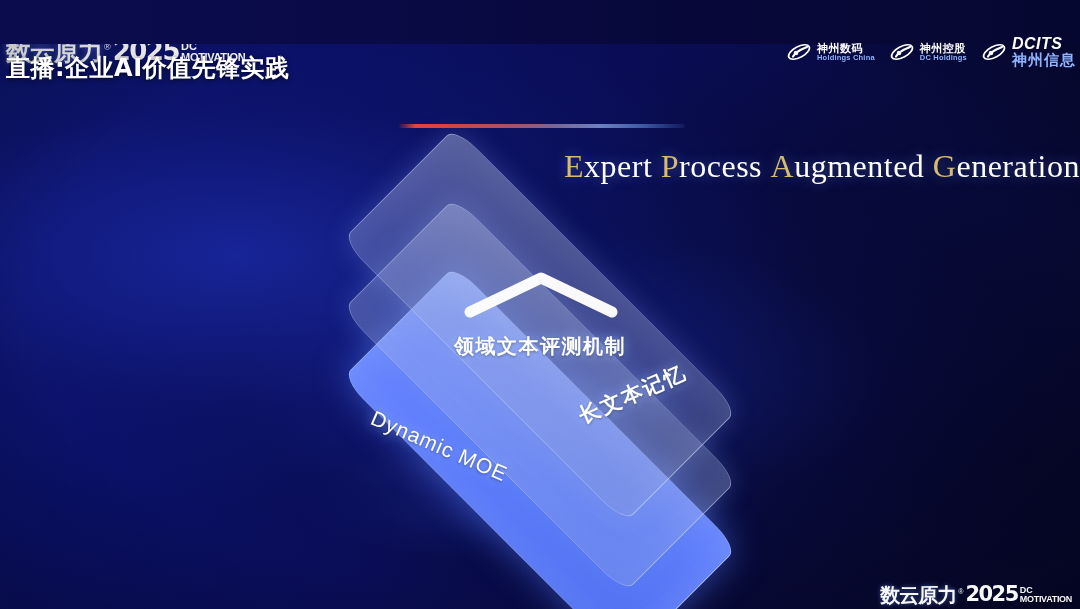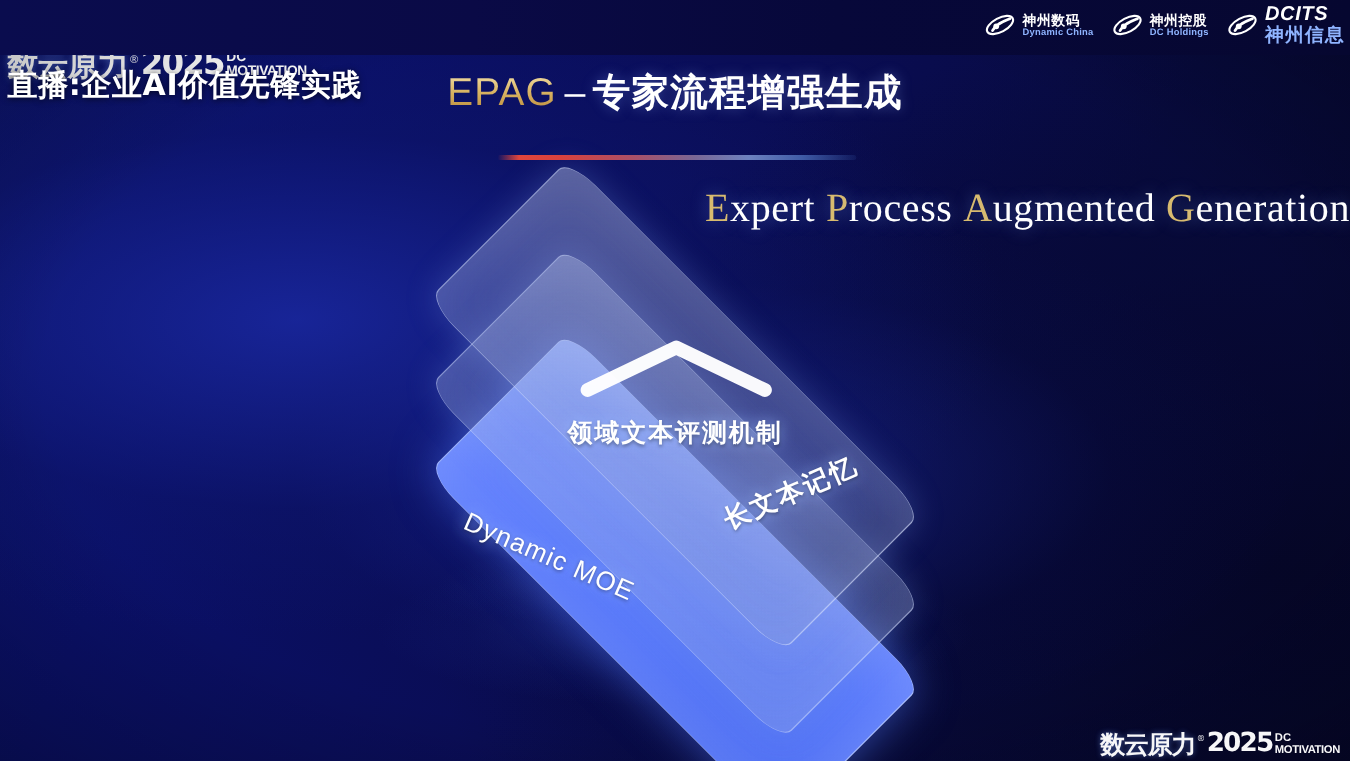--- a/index.html
+++ b/index.html
@@ -66,21 +66,21 @@
     text-shadow: 0 1px 5px rgba(0,0,0,0.7);
     z-index: 30;
   }
 
   
   .partners {
     position: absolute; right: 4px; top: 4px;
     display: flex; align-items: center; gap: 14px;
     z-index: 31;
   }
-  .plogo { display: flex; align-items: center; gap: 5px; }
+  .plogo { display: flex; align-items: center; gap: 5px; margin-top: 32px; }
   .swirl { width: 26px; height: 24px; flex: none; }
   .plogo-txt { line-height: 1.05; }
   .plogo-cn { display: block; font-size: 11px; font-weight: 700; color: #ffffff; font-family: "DejaVu Sans", sans-serif; letter-spacing: 0.5px; }
   .plogo-en { display: block; font-size: 7.5px; font-weight: 700; color: #8fb4ff; letter-spacing: 0.2px; }
   .plogo-big { display: block; font-size: 16px; font-weight: 700; color: #ffffff; letter-spacing: 0.5px; font-style: italic; }
   .plogo-sub { display: block; font-size: 15px; font-weight: 700; color: #8fb4ff; letter-spacing: 1px; font-family: "DejaVu Sans", sans-serif; }
 
   
   .headline {
     position: absolute; left: 0; right: 0; top: 54px;
@@ -262,21 +262,21 @@
   <div class="partners">
 
     <div class="plogo">
       <svg class="swirl" viewBox="0 0 52 48">
         <ellipse cx="26" cy="24" rx="23" ry="11" fill="none" stroke="#ffffff" stroke-width="3.4" transform="rotate(-28 26 24)"></ellipse>
         <path d="M14 33 C20 22, 32 18, 42 14" fill="none" stroke="#ffffff" stroke-width="4.4" stroke-linecap="round"></path>
         <circle cx="20" cy="26" r="4.6" fill="#ffffff"></circle>
       </svg>
       <span class="plogo-txt">
         <span class="plogo-cn">神州数码</span>
-        <span class="plogo-en">Dynamic China</span>
+        <span class="plogo-en">Holdings China</span>
       </span>
     </div>
 
     <div class="plogo">
       <svg class="swirl" viewBox="0 0 52 48">
         <ellipse cx="26" cy="24" rx="23" ry="11" fill="none" stroke="#ffffff" stroke-width="3.4" transform="rotate(-28 26 24)"></ellipse>
         <path d="M14 33 C20 22, 32 18, 42 14" fill="none" stroke="#ffffff" stroke-width="4.4" stroke-linecap="round"></path>
         <circle cx="20" cy="26" r="4.6" fill="#ffffff"></circle>
       </svg>
       <span class="plogo-txt">
@@ -292,23 +292,20 @@
         <circle cx="20" cy="26" r="4.6" fill="#ffffff"></circle>
       </svg>
       <span class="plogo-txt">
         <span class="plogo-big">DCITS</span>
         <span class="plogo-sub">神州信息</span>
       </span>
     </div>
 
   </div>
 
-  <div class="headline">
-    <span class="hl-acr">EPAG</span><span class="hl-dash">–</span><span class="hl-cn">专家流程增强生成</span>
-  </div>
 
   <div class="divider"></div>
 
   <div class="subtitle">
     <span class="cap">E</span><span>xpert</span>&nbsp;<span class="cap">P</span><span>rocess</span>&nbsp;<span class="cap">A</span><span>ugmented</span>&nbsp;<span class="cap">G</span><span>eneration</span>
   </div>
 
   <div class="floorglow"></div>
 
   <div class="stack">

